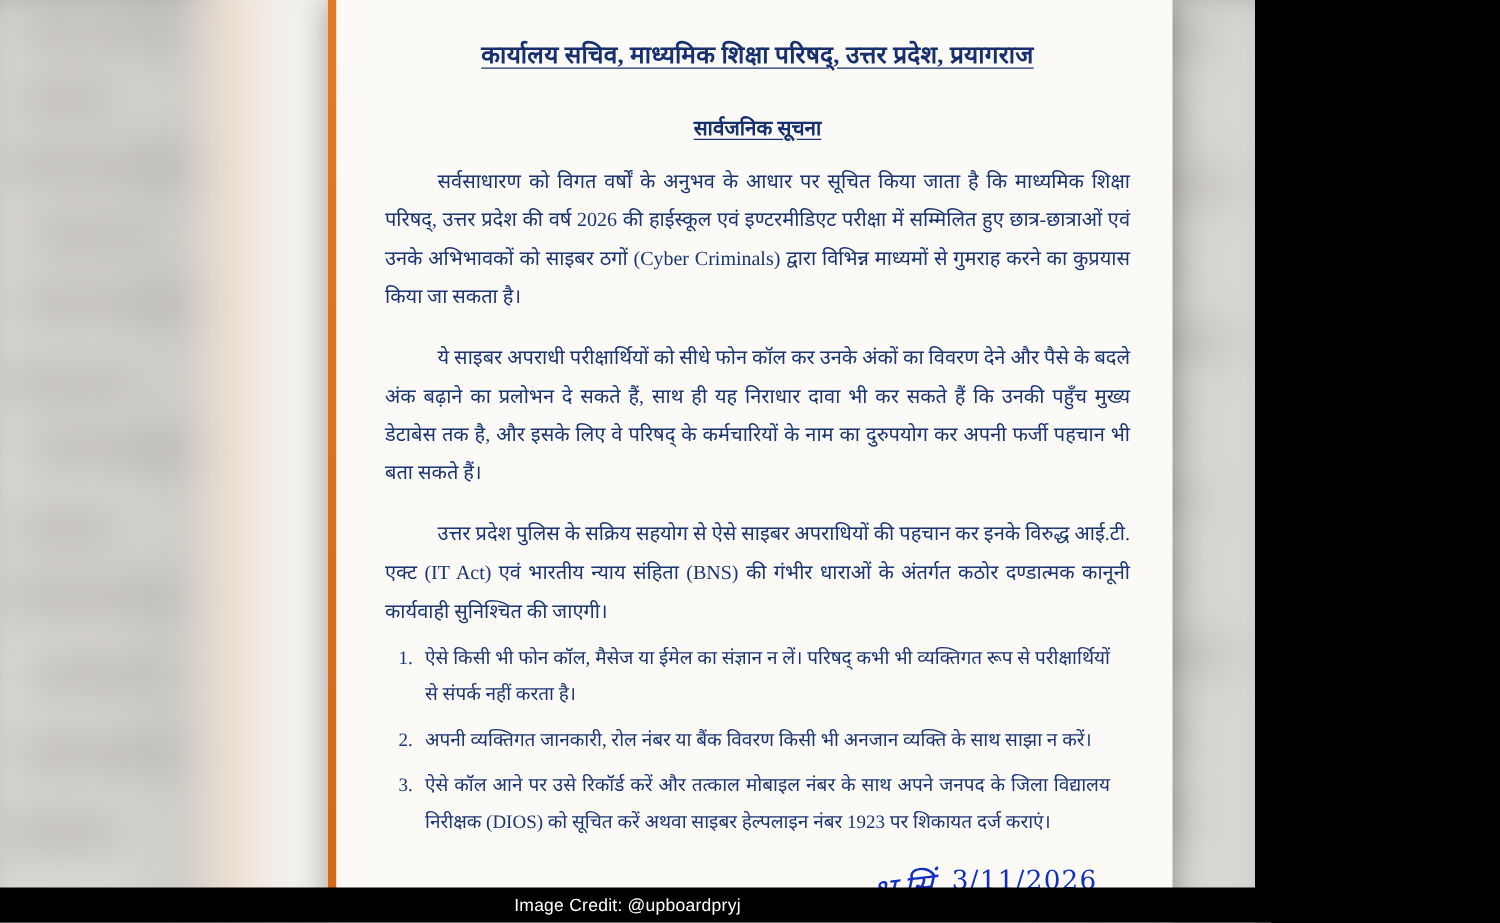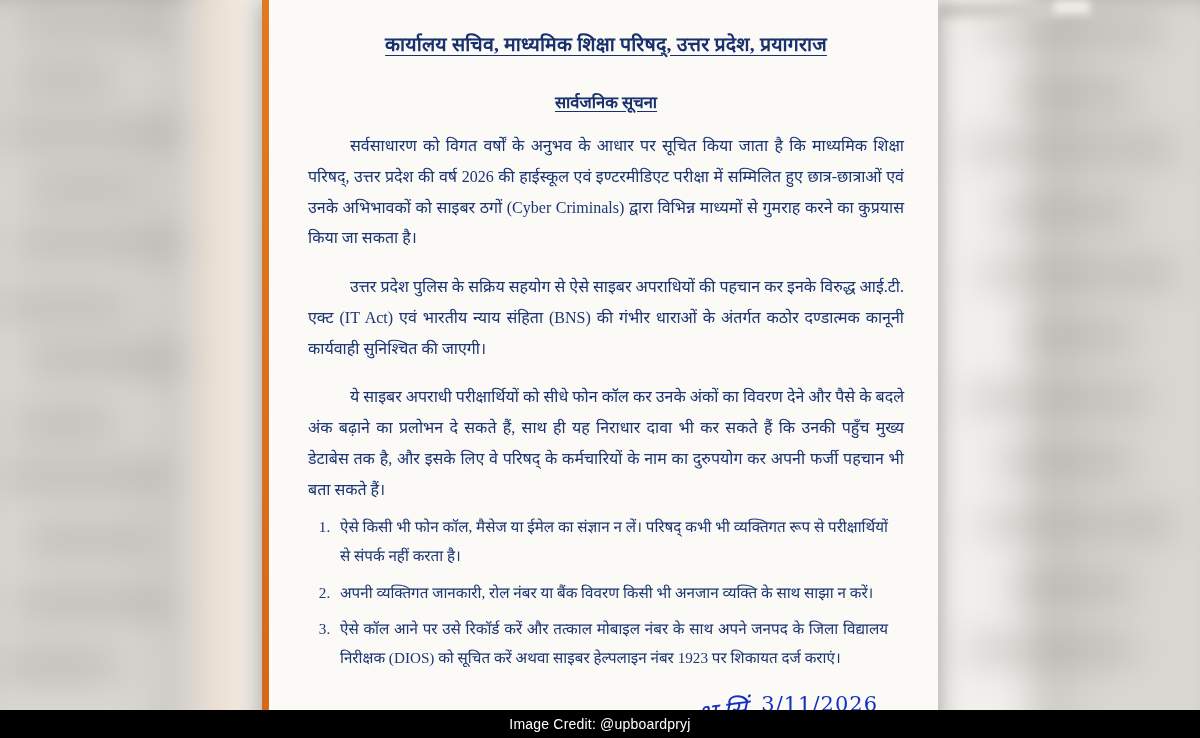--- a/index.html
+++ b/index.html
@@ -8,21 +8,21 @@
     background: #000;
   }
   body {
     width: 1200px;
     height: 738px;
     overflow: hidden;
     font-family: "Liberation Sans", sans-serif;
   }
   .stage {
     position: relative;
-    width: 1200px;
+    width: 1004px;
     height: 738px;
     background: #404040;
     overflow: hidden;
   }
   
   .bg-blur {
     position: absolute;
     inset: 0;
     background: #d9d7d2;
     filter: blur(18px);
@@ -228,23 +228,23 @@
 
   <div class="sheet">
     <div class="sheet-inner">
 
       <div class="doc-heading">कार्यालय सचिव, माध्यमिक शिक्षा परिषद्, उत्तर प्रदेश, प्रयागराज</div>
 
       <div class="doc-subheading">सार्वजनिक सूचना</div>
 
       <p class="para">सर्वसाधारण को विगत वर्षों के अनुभव के आधार पर सूचित किया जाता है कि माध्यमिक शिक्षा परिषद्, उत्तर प्रदेश की वर्ष 2026 की हाईस्कूल एवं इण्टरमीडिएट परीक्षा में सम्मिलित हुए छात्र-छात्राओं एवं उनके अभिभावकों को साइबर ठगों (Cyber Criminals) द्वारा विभिन्न माध्यमों से गुमराह करने का कुप्रयास किया जा सकता है।</p>
 
+      <p class="para">ये साइबर अपराधी परीक्षार्थियों को सीधे फोन कॉल कर उनके अंकों का विवरण देने और पैसे के बदले अंक बढ़ाने का प्रलोभन दे सकते हैं, साथ ही यह निराधार दावा भी कर सकते हैं कि उनकी पहुँच मुख्य डेटाबेस तक है, और इसके लिए वे परिषद् के कर्मचारियों के नाम का दुरुपयोग कर अपनी फर्जी पहचान भी बता सकते हैं।</p>
+
       <p class="para">उत्तर प्रदेश पुलिस के सक्रिय सहयोग से ऐसे साइबर अपराधियों की पहचान कर इनके विरुद्ध आई.टी. एक्ट (IT Act) एवं भारतीय न्याय संहिता (BNS) की गंभीर धाराओं के अंतर्गत कठोर दण्डात्मक कानूनी कार्यवाही सुनिश्चित की जाएगी।</p>
-
-      <p class="para">ये साइबर अपराधी परीक्षार्थियों को सीधे फोन कॉल कर उनके अंकों का विवरण देने और पैसे के बदले अंक बढ़ाने का प्रलोभन दे सकते हैं, साथ ही यह निराधार दावा भी कर सकते हैं कि उनकी पहुँच मुख्य डेटाबेस तक है, और इसके लिए वे परिषद् के कर्मचारियों के नाम का दुरुपयोग कर अपनी फर्जी पहचान भी बता सकते हैं।</p>
 
 
       <ol class="points">
         <li>ऐसे किसी भी फोन कॉल, मैसेज या ईमेल का संज्ञान न लें। परिषद् कभी भी व्यक्तिगत रूप से परीक्षार्थियों से संपर्क नहीं करता है।</li>
         <li>अपनी व्यक्तिगत जानकारी, रोल नंबर या बैंक विवरण किसी भी अनजान व्यक्ति के साथ साझा न करें।</li>
         <li>ऐसे कॉल आने पर उसे रिकॉर्ड करें और तत्काल मोबाइल नंबर के साथ अपने जनपद के जिला विद्यालय निरीक्षक (DIOS) को सूचित करें अथवा साइबर हेल्पलाइन नंबर 1923 पर शिकायत दर्ज कराएं।</li>
       </ol>
 
       <div class="sign-block">
         <div class="sign-row">

